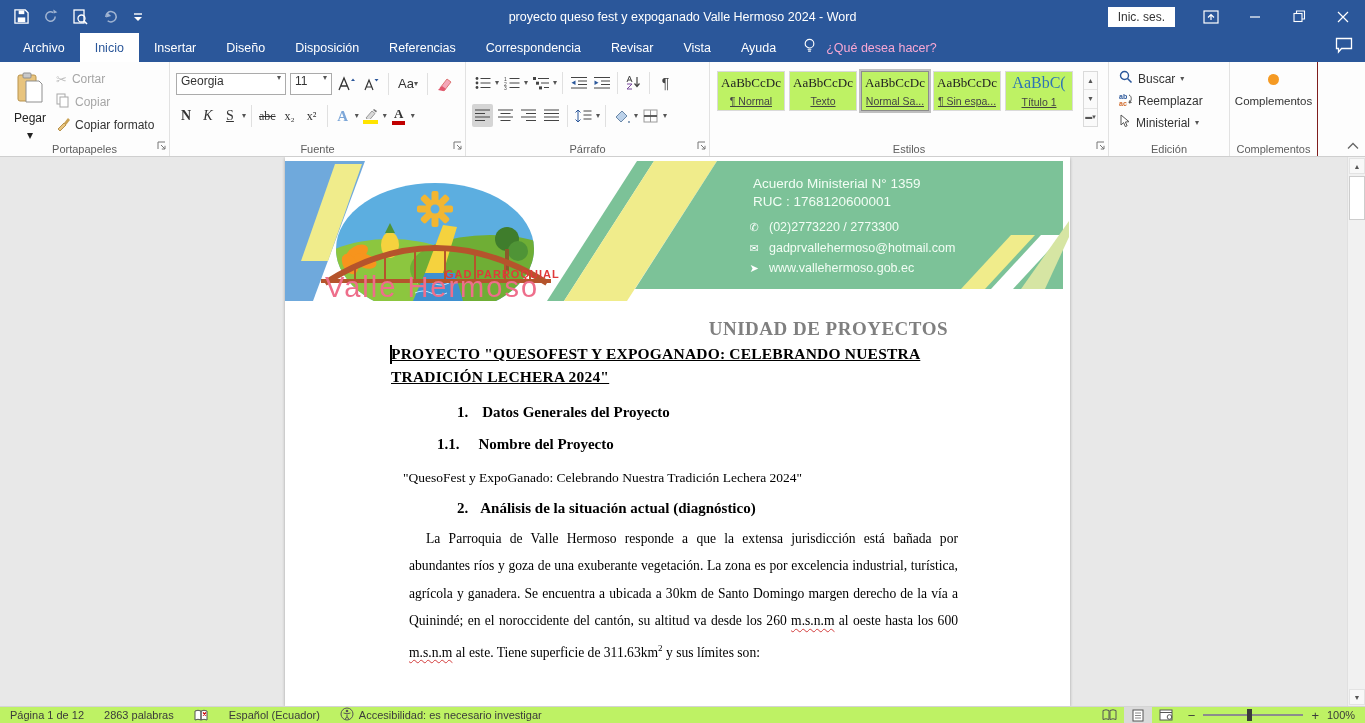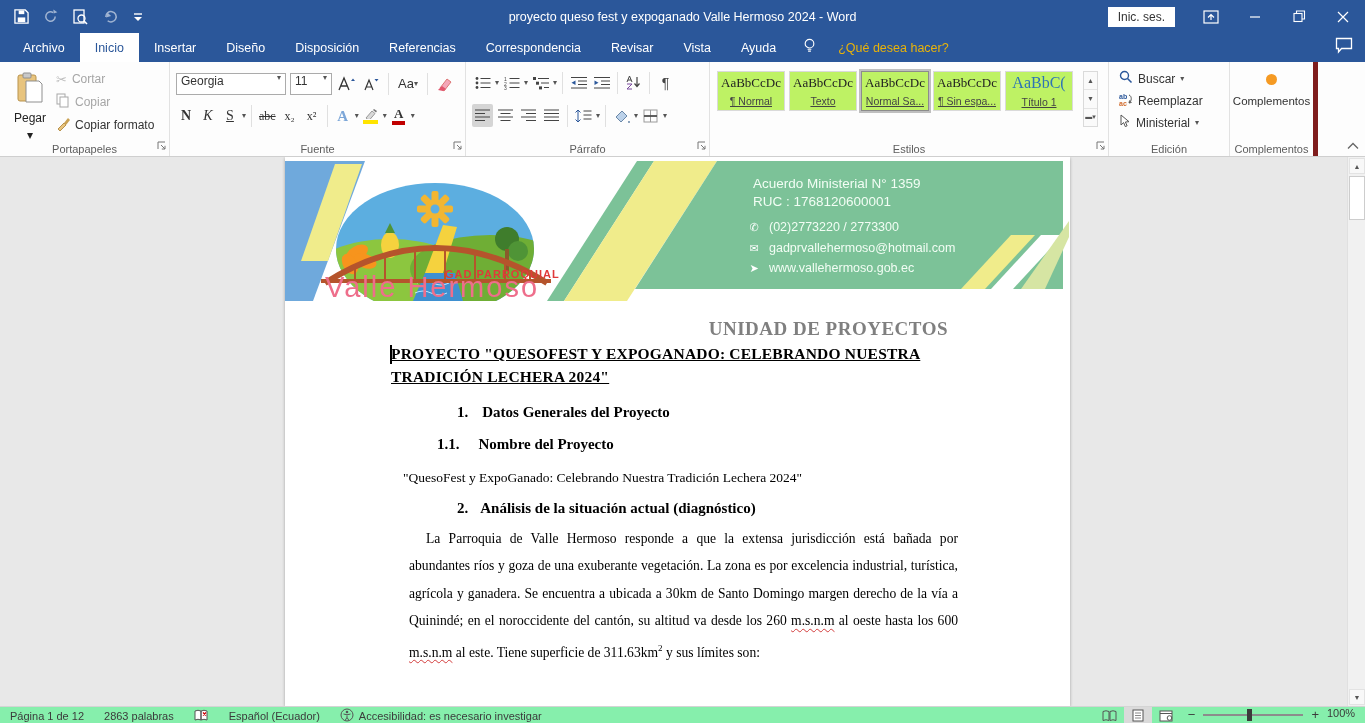--- a/index.html
+++ b/index.html
@@ -14,21 +14,21 @@
   .win-title { position:absolute; left:0; right:0; top:0; height:33px; display:flex; align-items:center; justify-content:center; font-size:12.5px; color:#fff; pointer-events:none; }
   .tb-right { position:absolute; right:0; top:0; height:33px; display:flex; align-items:center; }
   .signin-btn { background:#fff; color:#333; font-size:12px; padding:3px 10px; margin-right:14px;text-align:right; }
   .winbtn { width:44px; height:33px; display:flex; align-items:center; justify-content:center; }
   .dim { opacity:.55; }
 
   
   .tabrow { position:absolute; top:33px; left:0; width:1365px; height:29px; background:#2b579a; display:flex; align-items:stretch; padding-left:8px; }
   .tab { display:flex; align-items:center; padding:0 15px; font-size:12.5px; color:#fff; }
   .tab.active { background:#fff; color:#2b579a; }
-  .tellme { display:flex; align-items:center; gap:22px; padding:0 12px; font-size:12.5px; color:#eab308; }
+  .tellme { display:flex; align-items:center; gap:10px; padding:0 12px; font-size:12.5px; color:#f9a8d4; }
   .tab-comment { position:absolute; right:12px; top:4px; }
 
   
   .ribbon { position:absolute; top:62px; left:0; width:1365px; height:95px; background:#fdfdfd; border-bottom:1px solid #cfcfcf; display:flex; font-size:12px; color:#333; }
   .group { position:relative; height:94px; border-right:1px solid #e2e2e2; flex:none; }
   .glabel { position:absolute; bottom:1px; left:0; right:0; text-align:center; font-size:11px; color:#5d5d5d; }
   .launcher { position:absolute; right:2px; bottom:2px; }
   .collapse-ribbon { position:absolute; right:6px; bottom:3px; }
 
   
@@ -74,21 +74,21 @@
   .card.accent .prev { color:#2e74b5; font-size:16px; }
   .style-scroll { position:absolute; right:10px; top:9px; width:15px; height:56px; border:1px solid #dadada; background:#fafafa; display:flex; flex-direction:column; }
   .ss-btn { flex:1; display:flex; align-items:center; justify-content:center; font-size:7px; color:#555; border-bottom:1px solid #e4e4e4; }
 
   
   .g-edit { width:121px; }
   .edit-rows { position:absolute; left:10px; top:8px; display:flex; flex-direction:column; gap:5px; }
   .erow { display:flex; align-items:center; gap:5px; font-size:12px; color:#333; white-space:nowrap; }
 
   
-  .g-add { width:88px; border-right:5px solid #7f1d1d; }
+  .g-add { width:88px; border-right:1px solid #7f1d1d; }
   .add-btn { position:absolute; left:0; right:0; top:12px; display:flex; flex-direction:column; align-items:center; gap:10px; }
   .orange-dot { width:11px; height:11px; border-radius:50%; background:#f59a23; }
   .add-btn span { font-size:11.5px; color:#333; }
 
   
   .docarea { position:absolute; top:157px; left:0; width:1365px; height:549px; background:#e8e8e8; overflow:hidden; }
   .page { position:absolute; left:285px; top:0; width:785px; height:549px; background:#fff; box-shadow:0 1px 3px rgba(0,0,0,.3); font-family:"Liberation Serif",serif; color:#000; }
   .letterhead { position:absolute; left:0; top:4px; width:785px; height:140px; }
   .lh-info { position:absolute; left:468px; top:18px; color:#f2fdf4; font-size:13.5px; line-height:17.5px; }
   .lh-contact { position:absolute; left:462px; top:60px; font-size:12.5px; line-height:20.5px; color:#f2fdf4; }
@@ -109,21 +109,21 @@
   .spell { text-decoration-line:underline; text-decoration-style:wavy; text-decoration-color:#d33c3c; text-decoration-thickness:1px; text-underline-offset:3px; }
   .bodypar sup { font-size:9px; }
 
   
   .scrollbar { position:absolute; right:0; top:0; width:18px; height:549px; background:#f1f1f1; border-left:1px solid #e0e0e0; }
   .sb-btn { position:absolute; left:1px; width:16px; height:16px; background:#f8f8f8; border:1px solid #e3e3e3; display:flex; align-items:center; justify-content:center; font-size:7px; color:#555; }
   .sb-up { top:1px; } .sb-down { bottom:1px; }
   .sb-thumb { position:absolute; left:1px; top:19px; width:16px; height:44px; background:#ffffff; border:1px solid #cdcdcd; }
 
   
-  .statusbar { position:absolute; left:0; top:706px; width:1365px; height:17px; background:#86efac; border-top:1px solid #d4d4d4; display:flex; align-items:flex-start; font-size:11px; color:#3b3b3b; }
+  .statusbar { position:absolute; left:0; top:706px; width:1365px; height:17px; background:#bef264; border-top:1px solid #d4d4d4; display:flex; align-items:center; font-size:11px; color:#3b3b3b; }
   .sb-item { padding:0 10px; display:flex; align-items:center; gap:5px; height:17px; }
   .sb-spacer { flex:1; }
   .view-btn { width:28px; height:17px; display:flex; align-items:center; justify-content:center; }
   .view-btn.sel { background:#dadada; }
   .zoomctl { display:flex; align-items:center; gap:8px; padding:0 8px; }
   .zoom-track { position:relative; width:100px; height:2px; background:#8c8c8c; }
   .zoom-thumb { position:absolute; left:44px; top:-5px; width:5px; height:12px; background:#3b3b3b; }
   .zoom-pm { font-size:13px; color:#3b3b3b; }
   .zoom-label { width:38px; text-align:right; padding-right:10px; }
 </style>

